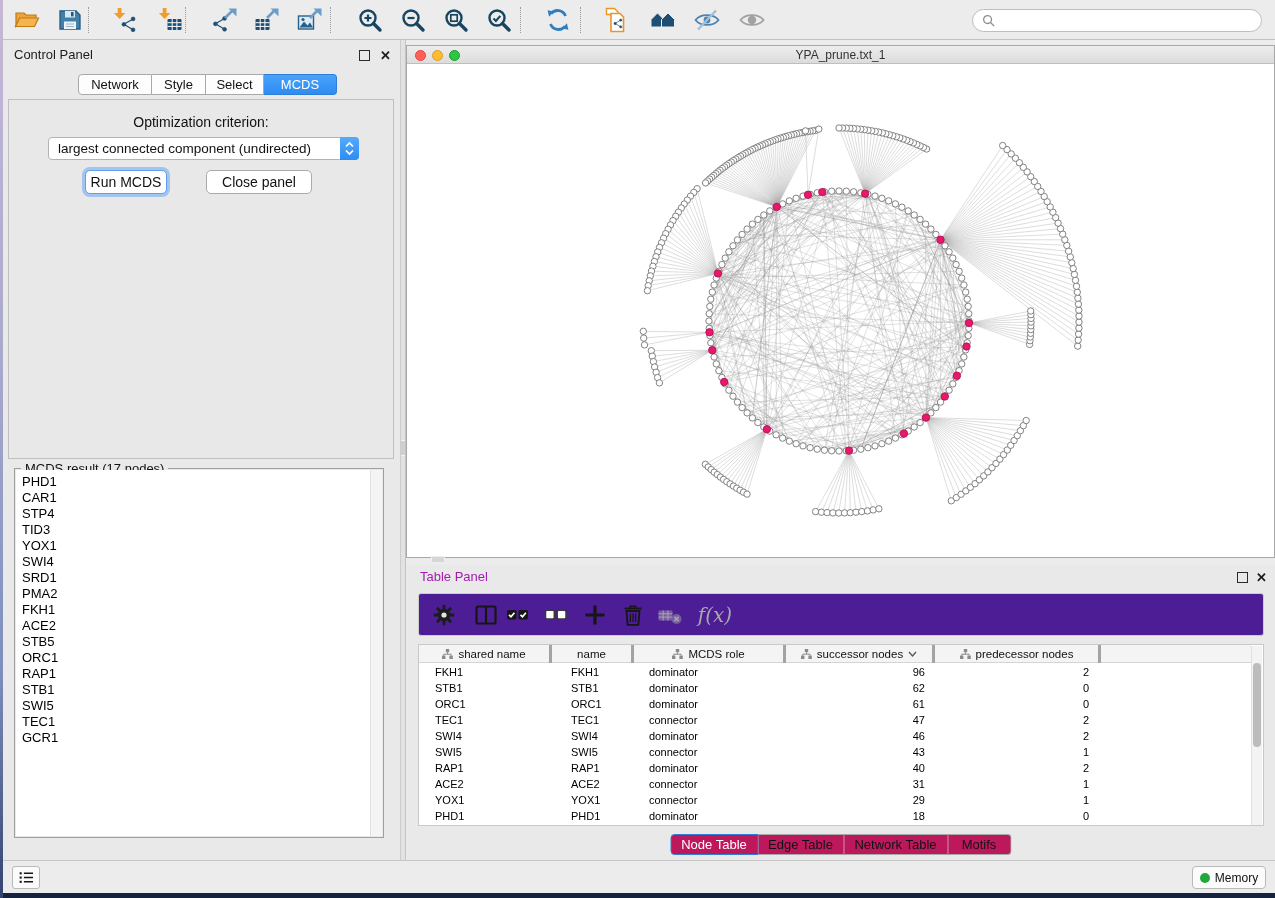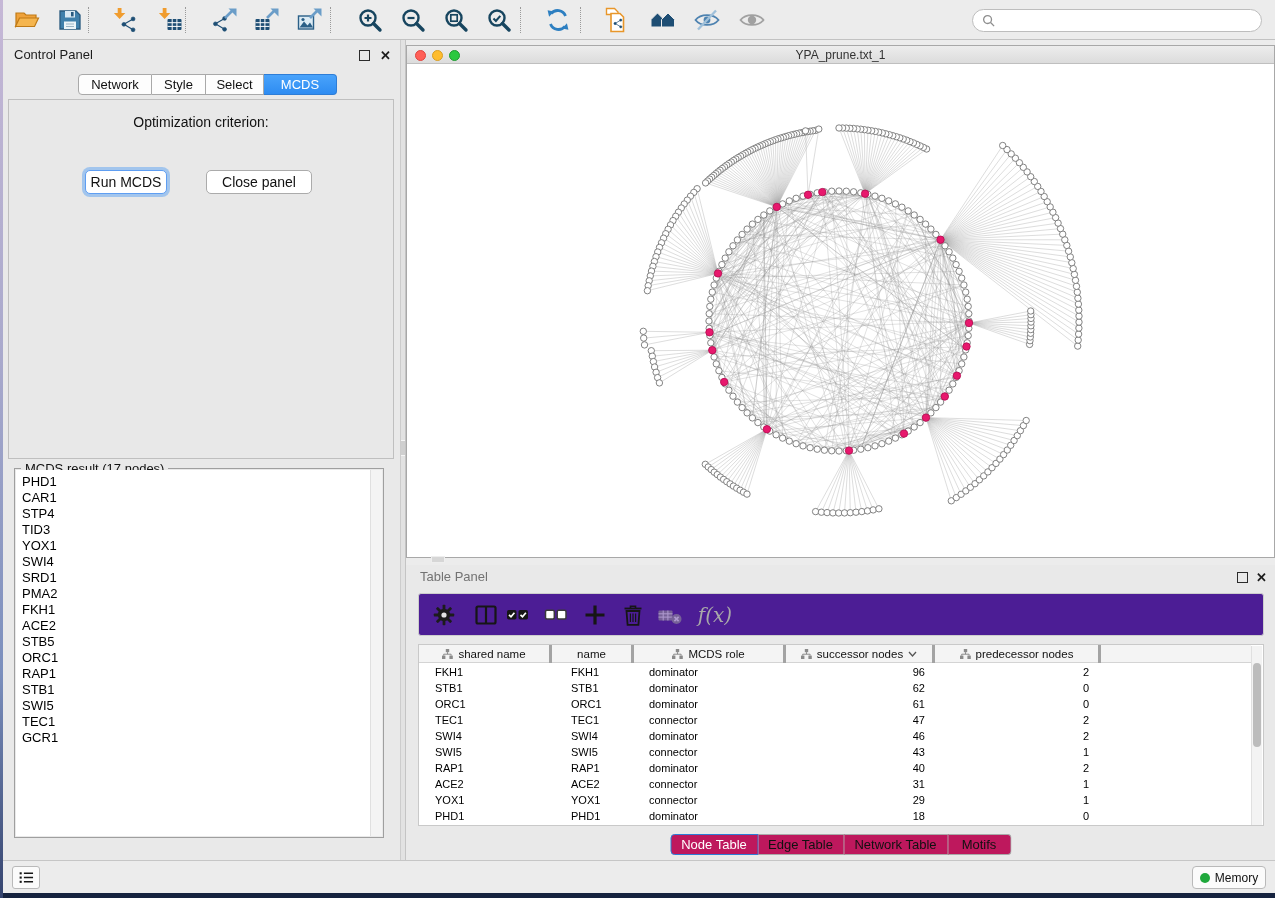--- a/index.html
+++ b/index.html
@@ -68,21 +68,21 @@
   .light { position:absolute; top:4px; width:11px; height:11px; border-radius:50%; }
   #light-red { left:8px; background:#ff5f57; border:0.5px solid #e0443e; }
   #light-yellow { left:25px; background:#febc2e; border:0.5px solid #d99e22; }
   #light-green { left:42px; background:#2ac840; border:0.5px solid #1f9a31; }
   #net-canvas { position:absolute; left:0; top:18px; width:867px; height:493px; background:#fff; }
   #hsplit-grab { position:absolute; left:428px; top:556px; width:14px; height:7px; background:#d6d6d6;
     border:1px solid #eee; }
 
   
   #table-panel { position:absolute; left:403px; top:565px; width:869px; height:295px; background:#e9e9e9; }
-  #tp-title { position:absolute; left:14px; top:4px; font-size:13px; color:#737373; }
+  #tp-title { position:absolute; left:14px; top:4px; font-size:13px; color:#a21caf; }
   #tp-float { left:831px; top:7px; } #tp-close { left:850px; top:7px; }
   #tp-toolbar { position:absolute; left:12px; top:28px; width:846px; height:43px; background:#4c1d95;
     border:1px solid #cdcdcd; border-radius:3px; }
   .tpbtn { position:absolute; top:7px; width:28px; height:28px; display:flex; align-items:center; justify-content:center; }
   .tpbtn svg { width:26px; height:26px; }
   .fx-glyph { font-family:"DejaVu Serif", serif; font-style:italic; font-size:20px; color:#a9a9a9; }
   #data-table { position:absolute; left:12px; top:79px; width:846px; height:182px; background:#fff;
     border:1px solid #c9c9c9; }
   #tbl-header { position:absolute; left:0; top:0; width:832px; height:18px; background:#f4f4f4;
     border-bottom:1px solid #d4d4d4; display:flex; }
@@ -282,20 +282,28 @@
     <div id="cp-float" class="float-btn"></div>
     <div id="cp-close" class="close-btn">✕</div>
     <div id="cp-tabs" class="seg-tabs">
         <div class="seg" style="width:74px">Network</div>
         <div class="seg" style="width:54px">Style</div>
         <div class="seg" style="width:58px">Select</div>
         <div class="seg sel" style="width:73px">MCDS</div>
       </div>
     <div id="cp-inner">
       <div id="opt-label">Optimization criterion:</div>
+      <div id="criterion-select">
+        <span id="criterion-value">largest connected component (undirected)</span>
+        <span id="criterion-stepper">
+          <svg width="11" height="15" viewBox="0 0 11 15">
+              <path d="M2 5.5L5.5 2 9 5.5M2 9.5L5.5 13 9 9.5" fill="none" stroke="#fff" stroke-width="1.7"></path>
+            </svg>
+        </span>
+      </div>
       <div id="run-btn" class="pbtn">Run MCDS</div>
       <div id="close-panel-btn" class="pbtn">Close panel</div>
     </div>
     <div id="mcds-fieldset">
       <div id="mcds-legend">MCDS result (17 nodes)</div>
       <div id="mcds-list">
           <div class="mcds-item">PHD1</div>
           <div class="mcds-item">CAR1</div>
           <div class="mcds-item">STP4</div>
           <div class="mcds-item">TID3</div>

